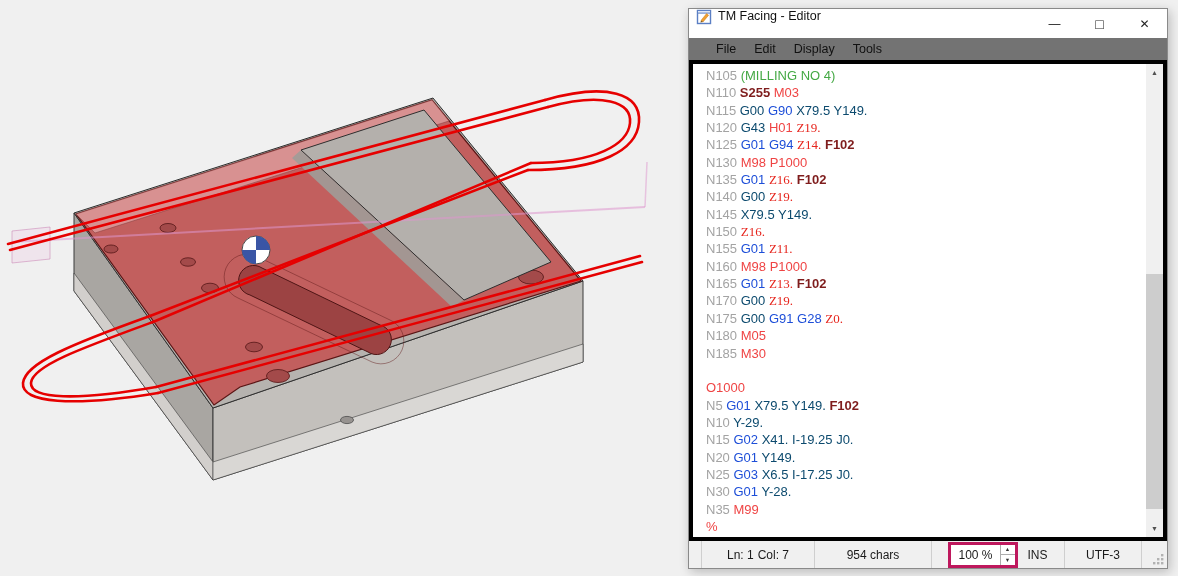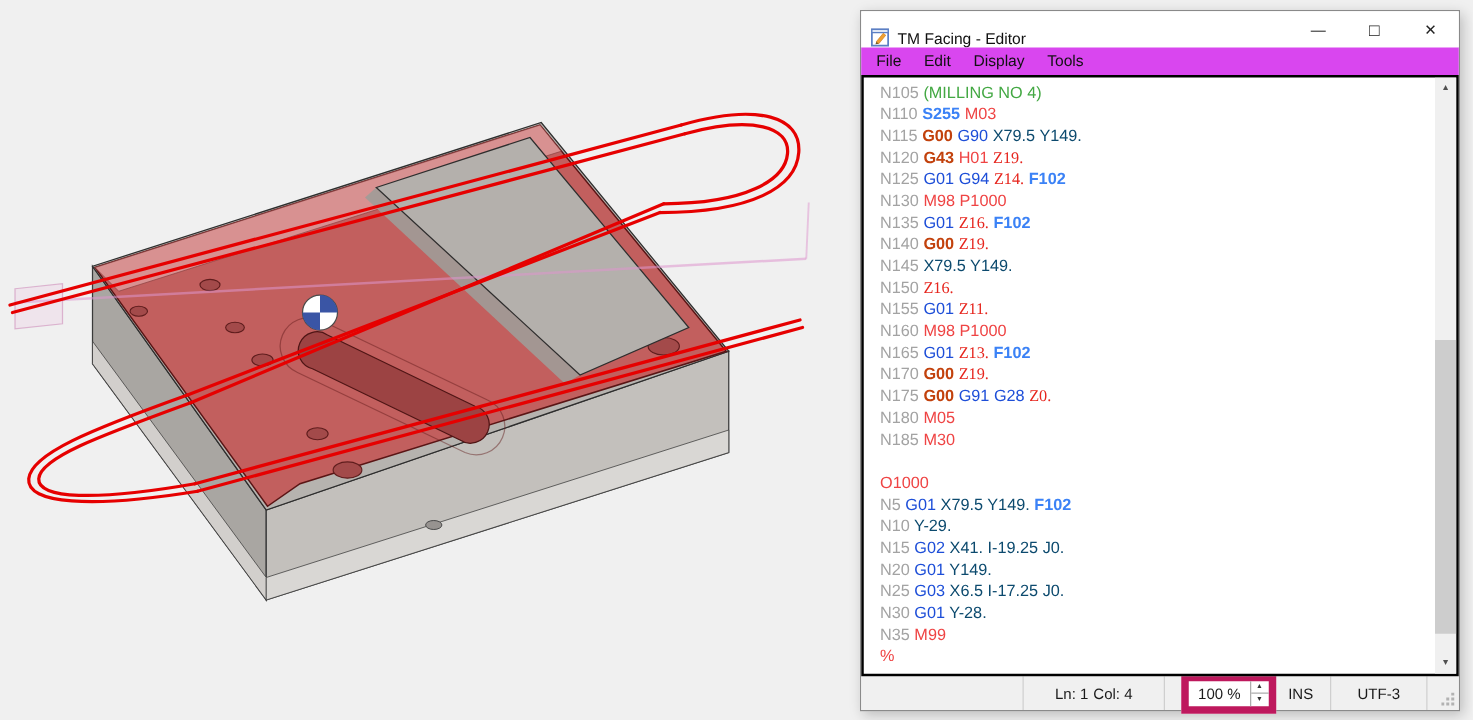--- a/index.html
+++ b/index.html
@@ -9,63 +9,63 @@
   }
   
   .viewer{position:absolute;left:0;top:0;width:688px;height:576px;background:#f0f0f0;}
   
   .win{
     position:absolute;left:688px;top:8px;width:478px;height:559px;
     background:#ffffff;border:1px solid #8a8a8a;
     box-shadow:2px 3px 10px rgba(0,0,0,0.22);
     display:flex;flex-direction:column;
   }
-  .titlebar{height:29px;display:flex;align-items:flex-end;background:#ffffff;flex:0 0 auto;}
+  .titlebar{height:29px;display:flex;align-items:flex-start;background:#ffffff;flex:0 0 auto;}
   .title-icon{width:16px;height:16px;margin:0 6px 0 7px;flex:0 0 auto;}
   .title-text{font-size:12.5px;color:#111;flex:1 1 auto;white-space:nowrap;}
   .winbtn{width:45px;height:29px;display:flex;align-items:center;justify-content:center;
     font-size:12px;color:#222;cursor:default;}
   .winbtn.max{font-size:14px;}
-  .menubar{height:22px;display:flex;align-items:center;background:#d946ef;padding-left:3px;flex:0 0 auto;}
+  .menubar{height:22px;display:flex;align-items:center;background:#737373;padding-left:18px;flex:0 0 auto;}
   .menu-item{font-size:12.5px;color:#111;padding:2px 9px;white-space:nowrap;}
   
   .editpane{
-    position:relative;flex:1 1 auto;border:2px solid #000000;background:#ffffff;overflow:hidden;
+    position:relative;flex:1 1 auto;border:4px solid #000000;background:#ffffff;overflow:hidden;
   }
   .code{
     position:absolute;left:0;top:0;right:17px;bottom:0;
     padding:3px 0 0 13px;font-size:13px;line-height:17.35px;white-space:pre;
   }
   .cl{height:17.35px;}
   .tok{padding:0;}
   .tok.n {color:#a3a3a3;}
   .tok.cm{color:#43a843;}
-  .tok.gb{color:#c2410c;font-weight:bold;margin-top:37px;}
+  .tok.gb{color:#0c4a6e;font-weight:normal;margin-top:37px;}
   .tok.g {color:#1d4ed8;}
   .tok.x {color:#0c4a6e;}
   .tok.z {color:#e6251d;font-family:Liberation Serif, serif;}
-  .tok.fb{color:#3b82f6;font-weight:bold;margin-top:28px;}
+  .tok.fb{color:#7f1d1d;font-weight:bold;margin-top:28px;}
   .tok.m {color:#ef4444;}
   .tok.k {color:#ef4444;}
   
   .vscroll{position:absolute;top:0;right:0;width:17px;bottom:0;background:#f0f0f0;}
   .sb-arrow{position:absolute;left:0;width:17px;height:17px;display:flex;align-items:center;justify-content:center;color:#505050;font-size:7px;}
   .sb-arrow.up{top:0;}
   .sb-arrow.down{bottom:0;}
   .sb-thumb{position:absolute;left:0;width:17px;top:210px;height:235px;background:#cdcdcd;}
   
   .statusbar{height:27px;flex:0 0 auto;background:#f0f0f0;display:flex;align-items:stretch;font-size:12px;color:#1a1a1a;}
   .sb-spacer{flex:1 1 auto;}
   .sb-sec{display:flex;align-items:center;justify-content:center;border-left:1px solid #cfcfcf;padding:0 10px;white-space:nowrap;}
   .sb-lncol{width:92px;gap:4px;}
   .sb-chars{width:96px;}
   .sb-zoomins{width:112px;gap:10px;}
   .sb-enc{width:56px;}
   .sb-grip{width:22px;display:flex;align-items:flex-end;justify-content:flex-end;border-left:1px solid #cfcfcf;padding:0 3px 3px 0;}
-  .spinner{display:flex;align-items:stretch;border:6px solid #be185d;background:#fff;height:20px;}
+  .spinner{display:flex;align-items:stretch;border:3px solid #be185d;background:#fff;height:20px;}
   .spin-val{padding:0 7px;display:flex;align-items:center;font-size:12px;}
   .spin-btns{display:flex;flex-direction:column;border-left:1px solid #adadad;width:14px;}
   .spin-btn{flex:1 1 50%;display:flex;align-items:center;justify-content:center;font-size:5.5px;color:#333;}
   .spin-btn.up{border-bottom:1px solid #adadad;}
 </style>
 </head>
 <body>
 
 <div class="viewer">
   <svg width="688" height="576" viewBox="0 0 688 576">
@@ -162,21 +162,24 @@
       <div class="sb-arrow up">▲</div>
       <div class="sb-thumb"></div>
       <div class="sb-arrow down">▼</div>
     </div>
   </div>
 
   <div class="statusbar">
     <div class="sb-spacer"></div>
     <div class="sb-sec sb-lncol">
       <span>Ln: 1</span>
-      <span>Col: 4</span>
+      <span>Col: 7</span>
+    </div>
+    <div class="sb-sec sb-chars">
+      <span>954 chars</span>
     </div>
     <div class="sb-sec sb-zoomins">
       <div class="spinner">
         <div class="spin-val">100 %</div>
         <div class="spin-btns">
           <div class="spin-btn up">▲</div>
           <div class="spin-btn">▼</div>
         </div>
       </div>
       <span>INS</span>

